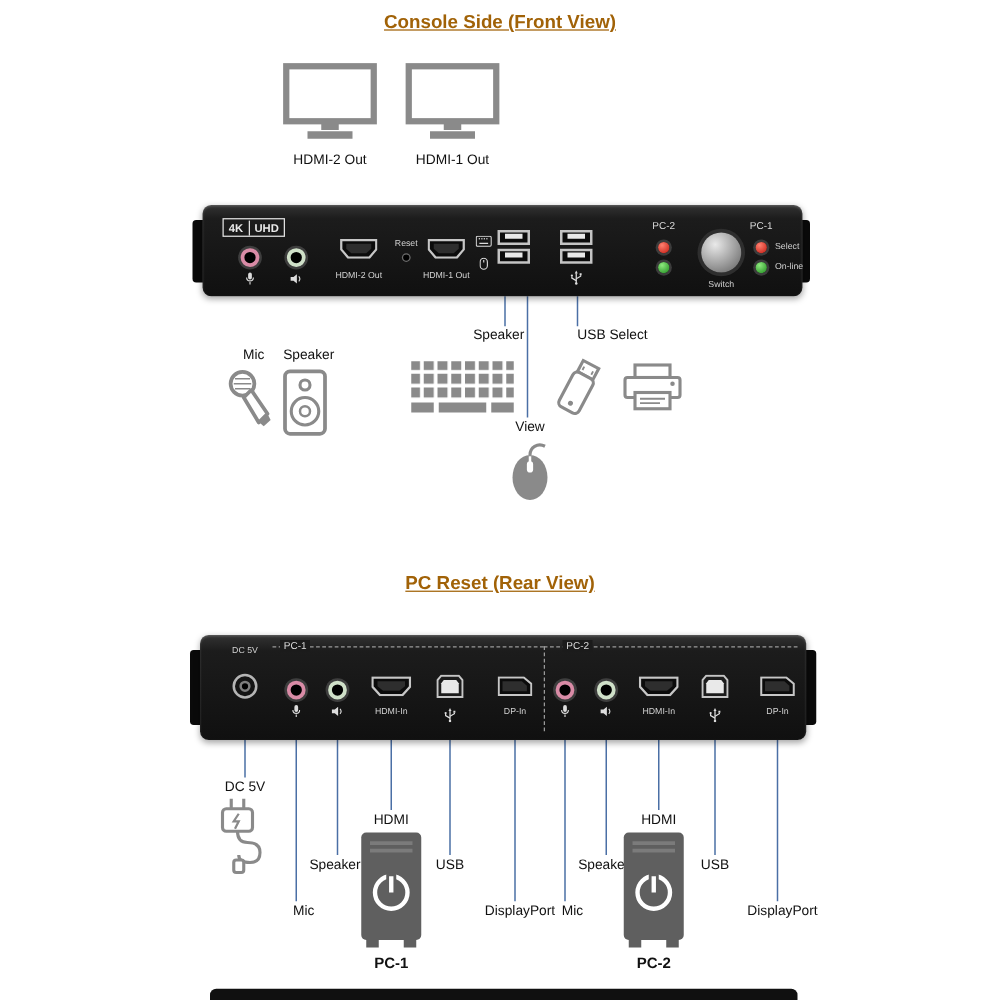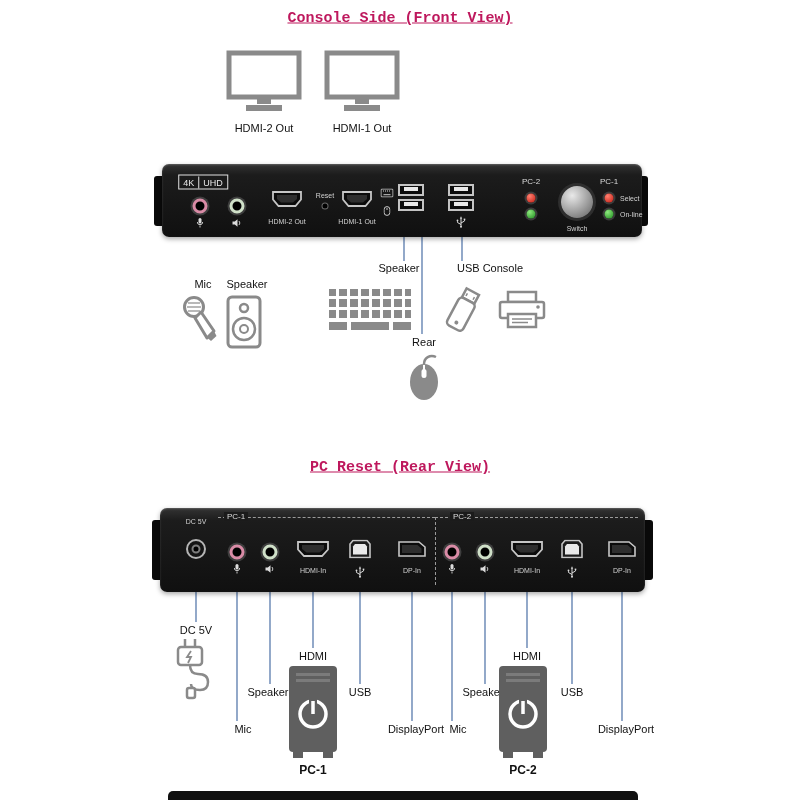--- a/index.html
+++ b/index.html
@@ -2,21 +2,21 @@
 <html><head>
 <meta charset="utf-8">
 <style>
   * { margin:0; padding:0; box-sizing:border-box; }
   html,body { background:#fff; }
   body { font-family:"Liberation Sans", sans-serif; }
   .canvas { position:relative; width:800px; height:800px; background:#fff; overflow:hidden; }
   .abs { position:absolute; }
   .ctr { transform:translate(-50%,-50%); }
   .ctr-y { transform:translateY(-50%); }
-  .section-title { font-weight:bold; font-size:15px; text-decoration:underline; color:#be185d; white-space:nowrap;font-family:Liberation Mono, monospace; }
+  .section-title { font-weight:bold; font-size:15px; text-decoration:underline; color:#a16207; white-space:nowrap; }
   .lbl { font-size:11px; color:#111; white-space:nowrap; }
   .lbl-b { font-size:12px; font-weight:bold; color:#111; white-space:nowrap; }
   .ptxt { font-size:7px; color:#d2d2d2; white-space:nowrap; }
   .ptxt8 { font-size:8px; color:#dadada; white-space:nowrap; }
 
   .device { background:linear-gradient(180deg,#333 0%,#1c1c1c 15%,#101010 100%);
             border-radius:7px;
             box-shadow: inset 0 1px 2px rgba(255,255,255,.22), 0 2px 5px rgba(0,0,0,.35); }
   .endtab { background:#0a0a0a; border-radius:3px; }
 
@@ -36,21 +36,21 @@
   .switch-btn { width:32px; height:32px; border-radius:50%;
                 background:radial-gradient(circle at 35% 30%, #e9e9e9, #9d9d9d 55%, #5d5d5d);
                 box-shadow:0 0 0 3px #2e2e2e, 0 1px 2px rgba(0,0,0,.6); }
   .reset-hole { width:5px; height:5px; border-radius:50%; background:#000; box-shadow:0 0 0 1px #6a6a6a; }
 
   .dc-jack { width:20px; height:20px; border-radius:50%; background:#141414; border:2px solid #b5b5b5; }
   .dc-jack .pin { position:absolute; left:50%; top:50%; transform:translate(-50%,-50%);
                   width:9px; height:9px; border-radius:50%; background:#000; border:2px solid #7d7d7d; }
 
   .badge { display:flex; align-items:center; border:1.5px solid #e2e2e2; color:#e8e8e8;
-           font-size:9px; font-weight:normal; height:15px; }
+           font-size:9px; font-weight:bold; height:15px; }
   .badge span { padding:0 4px; line-height:12px; }
   .badge span + span { border-left:1.5px solid #e2e2e2; }
 
   .sec-frame { border-top:1px dashed #9a9a9a; }
   .sec-frame.divided { border-left:1px dashed #9a9a9a; }
   .sec-name { position:absolute; top:-6px; font-size:8px; color:#dcdcdc; background:#1b1b1b; padding:0 3px; }
 
   .bottom-bar { background:#101010; border-radius:5px 5px 0 0; }
   svg { display:block; }
 </style>
@@ -201,22 +201,22 @@
     <div class="abs ctr led red" style="left:447px;top:34px;"></div>
     <div class="abs ctr led green" style="left:447px;top:50px;"></div>
 
     <div class="abs ctr-y ptxt" style="left:458px;top:34px;">Select</div>
     <div class="abs ctr-y ptxt" style="left:458px;top:50px;">On-line</div>
   </div>
 
   <div class="abs ctr lbl" style="left:203px;top:284px;">Mic</div>
   <div class="abs ctr lbl" style="left:247px;top:284px;">Speaker</div>
   <div class="abs ctr lbl" style="left:399px;top:268px;">Speaker</div>
-  <div class="abs ctr lbl" style="left:490px;top:268px;">USB Console</div>
-  <div class="abs ctr lbl" style="left:424px;top:342px;">Rear</div>
+  <div class="abs ctr lbl" style="left:490px;top:268px;">USB Select</div>
+  <div class="abs ctr lbl" style="left:424px;top:342px;">View</div>
 
   <div class="abs" style="left:181px;top:294px;">
     <svg width="38" height="52" viewBox="0 0 38 52">
       <circle cx="13" cy="13" r="9.5" fill="#fff" stroke="#8a8a8a" stroke-width="3"></circle>
       <path d="M20 18 L33 37 L26 44 L14 24 Z" fill="#fff" stroke="#8a8a8a" stroke-width="3" stroke-linejoin="round"></path>
       <path d="M33 37 l2.5 5 -5.5 5 -4 -3.5 Z" fill="#8a8a8a"></path>
       <line x1="7" y1="9" x2="19" y2="9" stroke="#8a8a8a" stroke-width="1.2"></line>
       <line x1="6" y1="13" x2="20" y2="13" stroke="#8a8a8a" stroke-width="1.2"></line>
       <line x1="7" y1="17" x2="19" y2="17" stroke="#8a8a8a" stroke-width="1.2"></line>
     </svg>

